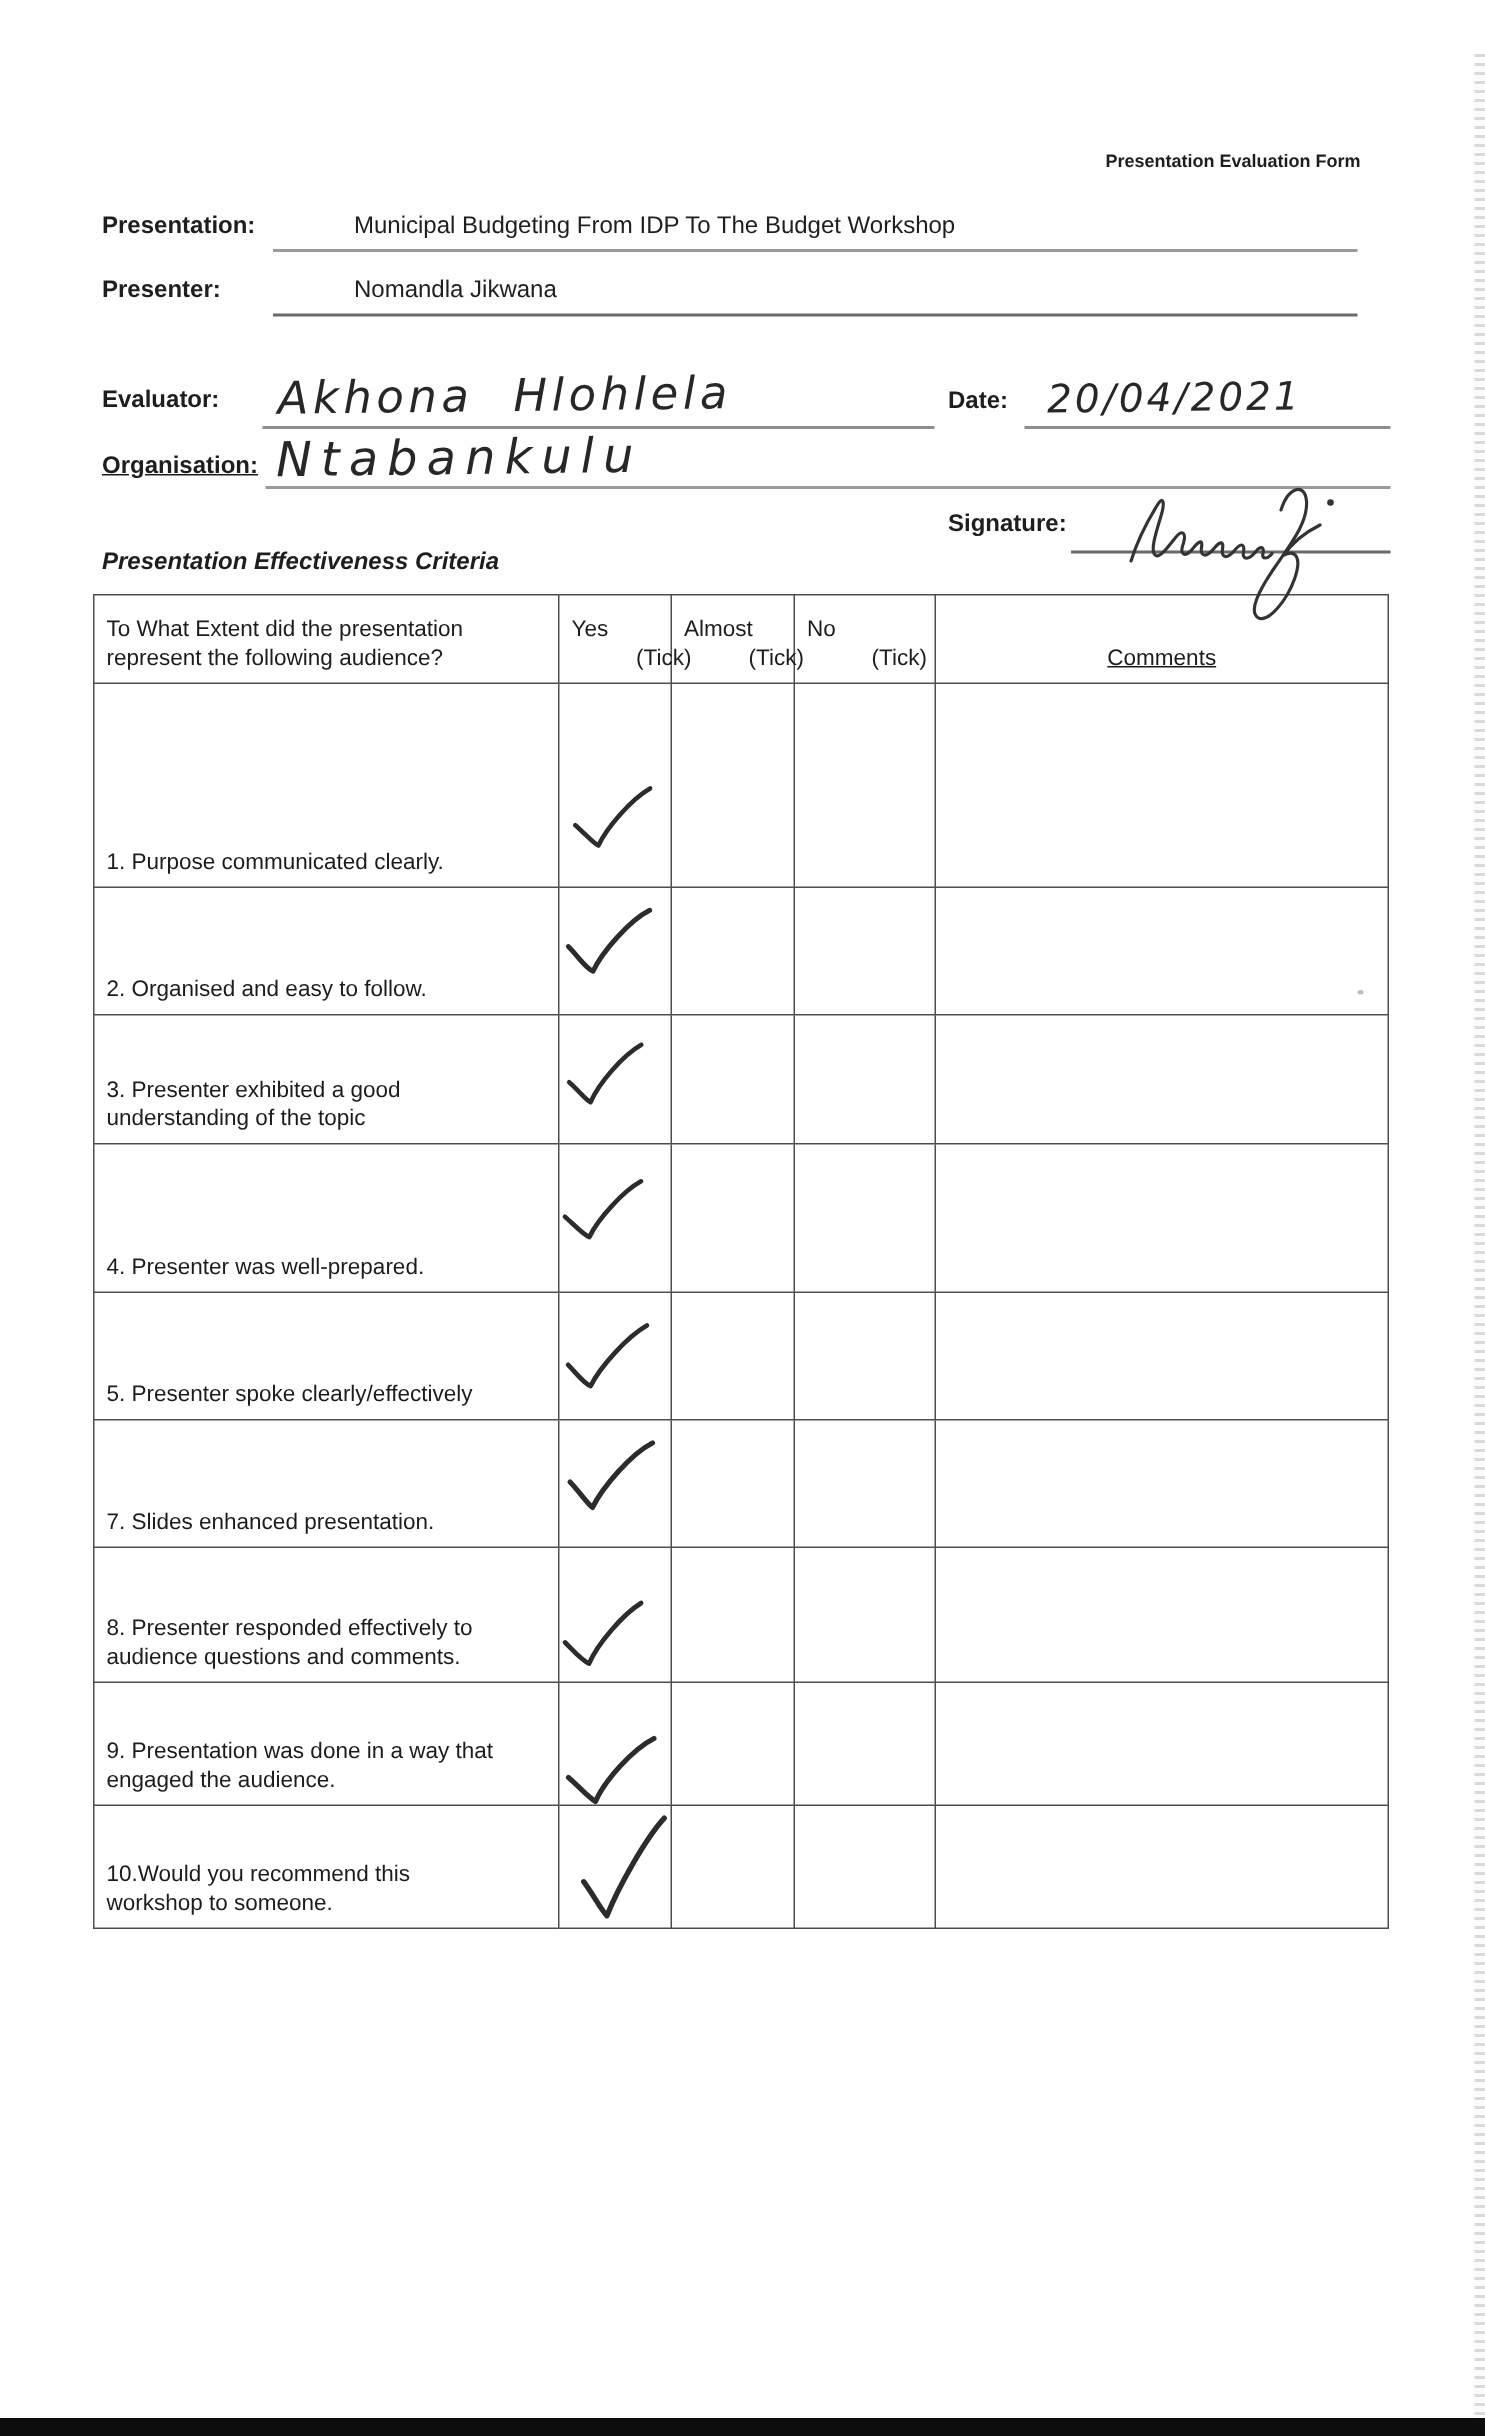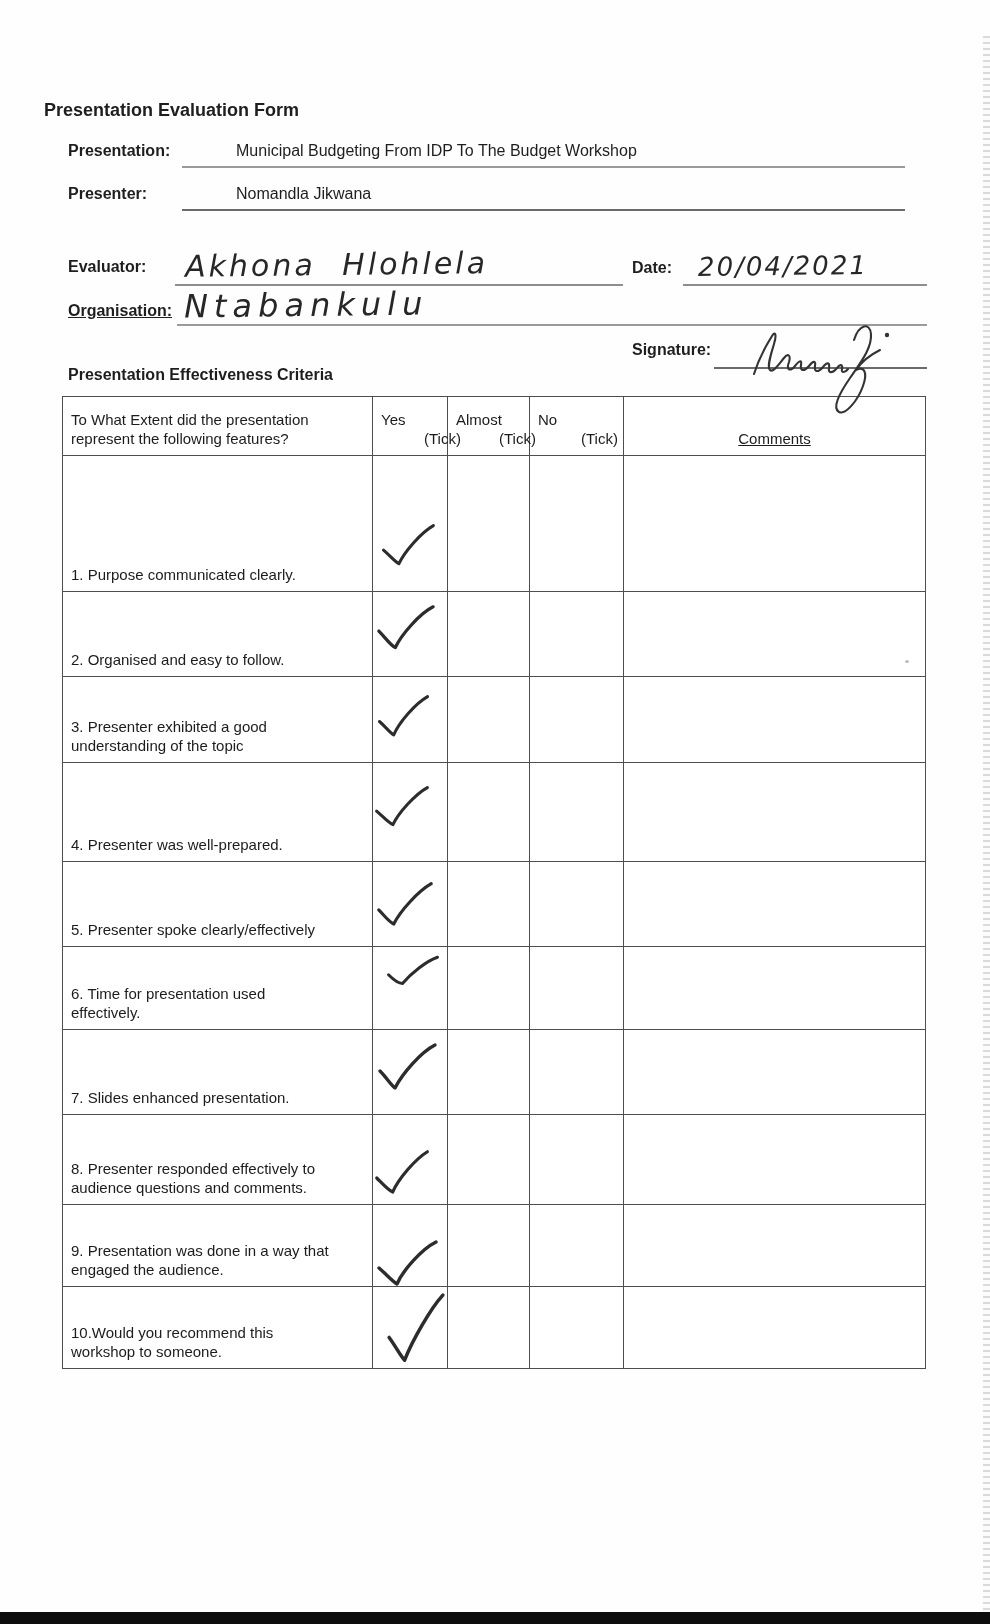--- a/index.html
+++ b/index.html
@@ -4,21 +4,21 @@
 <style>
   html,body{margin:0;padding:0;background:#ffffff;}
   .page{position:relative;width:990px;height:1624px;background:#fefefe;
         font-family:"Liberation Sans",sans-serif;color:#1e1e1e;overflow:hidden;}
   .abs{position:absolute;}
   .lbl{font-weight:700;font-size:16px;line-height:19px;white-space:nowrap;}
   .val{font-size:16px;line-height:19px;white-space:nowrap;}
   .rule{position:absolute;height:2px;background:#8e8e8e;}
   .rule.dark{background:#6a6a6a;}
   .rule.thin{height:1.5px;background:#9a9a9a;}
-  .title{font-weight:700;font-size:18px;text-align:left;}
+  .title{font-weight:700;font-size:12px;text-align:right;}
   .heading{font-weight:700;font-size:16px;}
 
   
   .hw{position:absolute;font-family:"DejaVu Sans",sans-serif;font-style:italic;
       color:#272727;transform:rotate(-0.7deg);letter-spacing:3px;white-space:nowrap;}
   .hw-evaluator{font-size:30px;word-spacing:14px;}
   .hw-date{font-size:26px;letter-spacing:2px;}
   .hw-org{font-size:32px;letter-spacing:6px;}
   .hw-answer{position:static;display:inline-block;font-family:"DejaVu Sans",sans-serif;
       font-style:italic;color:#272727;font-size:26px;letter-spacing:2px;transform:rotate(-0.5deg);}
@@ -89,34 +89,34 @@
   <svg class="abs sig-svg" style="left:748px;top:322px;z-index:5;" width="150" height="100" viewBox="0 0 150 100">
     <path d="M6 52 C11 36 19 22 24 14 C27 9 29 12 26 22 C22 35 19 45 22 48 C25 51 31 42 36 36
              C40 31 43 33 41 40 C38 48 42 50 47 44 C51 39 54 37 53 43 C52 49 56 50 61 44
              C65 39 68 38 67 44 C66 50 70 51 75 45 C79 40 82 40 81 46 C80 51 84 52 89 46
              C92 42 95 42 94 47 C93 51 97 51 100 47"></path>
     <path d="M106 18 C111 2 122 0 123 12 C124 26 113 40 102 56 C91 72 84 86 91 90
              C98 93 110 78 115 64 C120 50 116 44 108 48 C114 39 124 32 132 28"></path>
     <circle cx="139" cy="13" r="2.2"></circle>
   </svg>
 
-  <div class="abs heading" style="left:68px;top:366px;">Presentation Effectiveness Criteria</div>
+  <div class="abs heading" style="left:68px;top:366px;font-style:italic;">Presentation Effectiveness Criteria</div>
 
   <table class="eval">
     <colgroup>
         <col style="width:310px">
         <col style="width:75px">
         <col style="width:82px">
         <col style="width:94px">
         <col style="width:302px">
       </colgroup>
     <tbody>
         <tr style="height:59px">
       <td class="hc">To What Extent did the presentation
-represent the following features?</td>
+represent the following audience?</td>
       <td class="hc"><span>Yes</span><span class="sub">(Tick)</span></td>
       <td class="hc"><span>Almost</span><span class="sub">(Tick)</span></td>
       <td class="hc"><span>No</span><span class="sub">(Tick)</span></td>
       <td class="hcomments">Comments</td>
     </tr>
 
     <tr style="height:136px">
       <td>1. Purpose communicated clearly.</td>
       <td class="mark-cell">
         <span class="tickwrap t1">
@@ -170,32 +170,20 @@
       <td class="mark-cell">
         <span class="tickwrap t5">
           <svg viewBox="0 0 64 52">
                 <path d="M4 33 C10 39 15 46 20 48 C27 34 46 13 60 5"></path>
               </svg></span></td>
       <td class="mark-cell"></td>
       <td class="mark-cell"></td>
       <td></td>
     </tr>
 
-    <tr style="height:83px">
-      <td>6. Time for presentation used
-effectively.</td>
-      <td class="mark-cell">
-        <span class="tickwrap t6">
-          <svg viewBox="0 0 64 40">
-                <path d="M4 26 C10 32 15 36 20 36 C30 24 48 10 60 6"></path>
-              </svg></span></td>
-      <td class="mark-cell"></td>
-      <td class="mark-cell"></td>
-      <td></td>
-    </tr>
 
     <tr style="height:85px">
       <td>7. Slides enhanced presentation.</td>
       <td class="mark-cell">
         <span class="tickwrap t7">
           <svg viewBox="0 0 64 52">
                 <path d="M5 30 C11 36 16 44 20 47 C27 33 46 11 60 4"></path>
               </svg></span></td>
       <td class="mark-cell"></td>
       <td class="mark-cell"></td>

